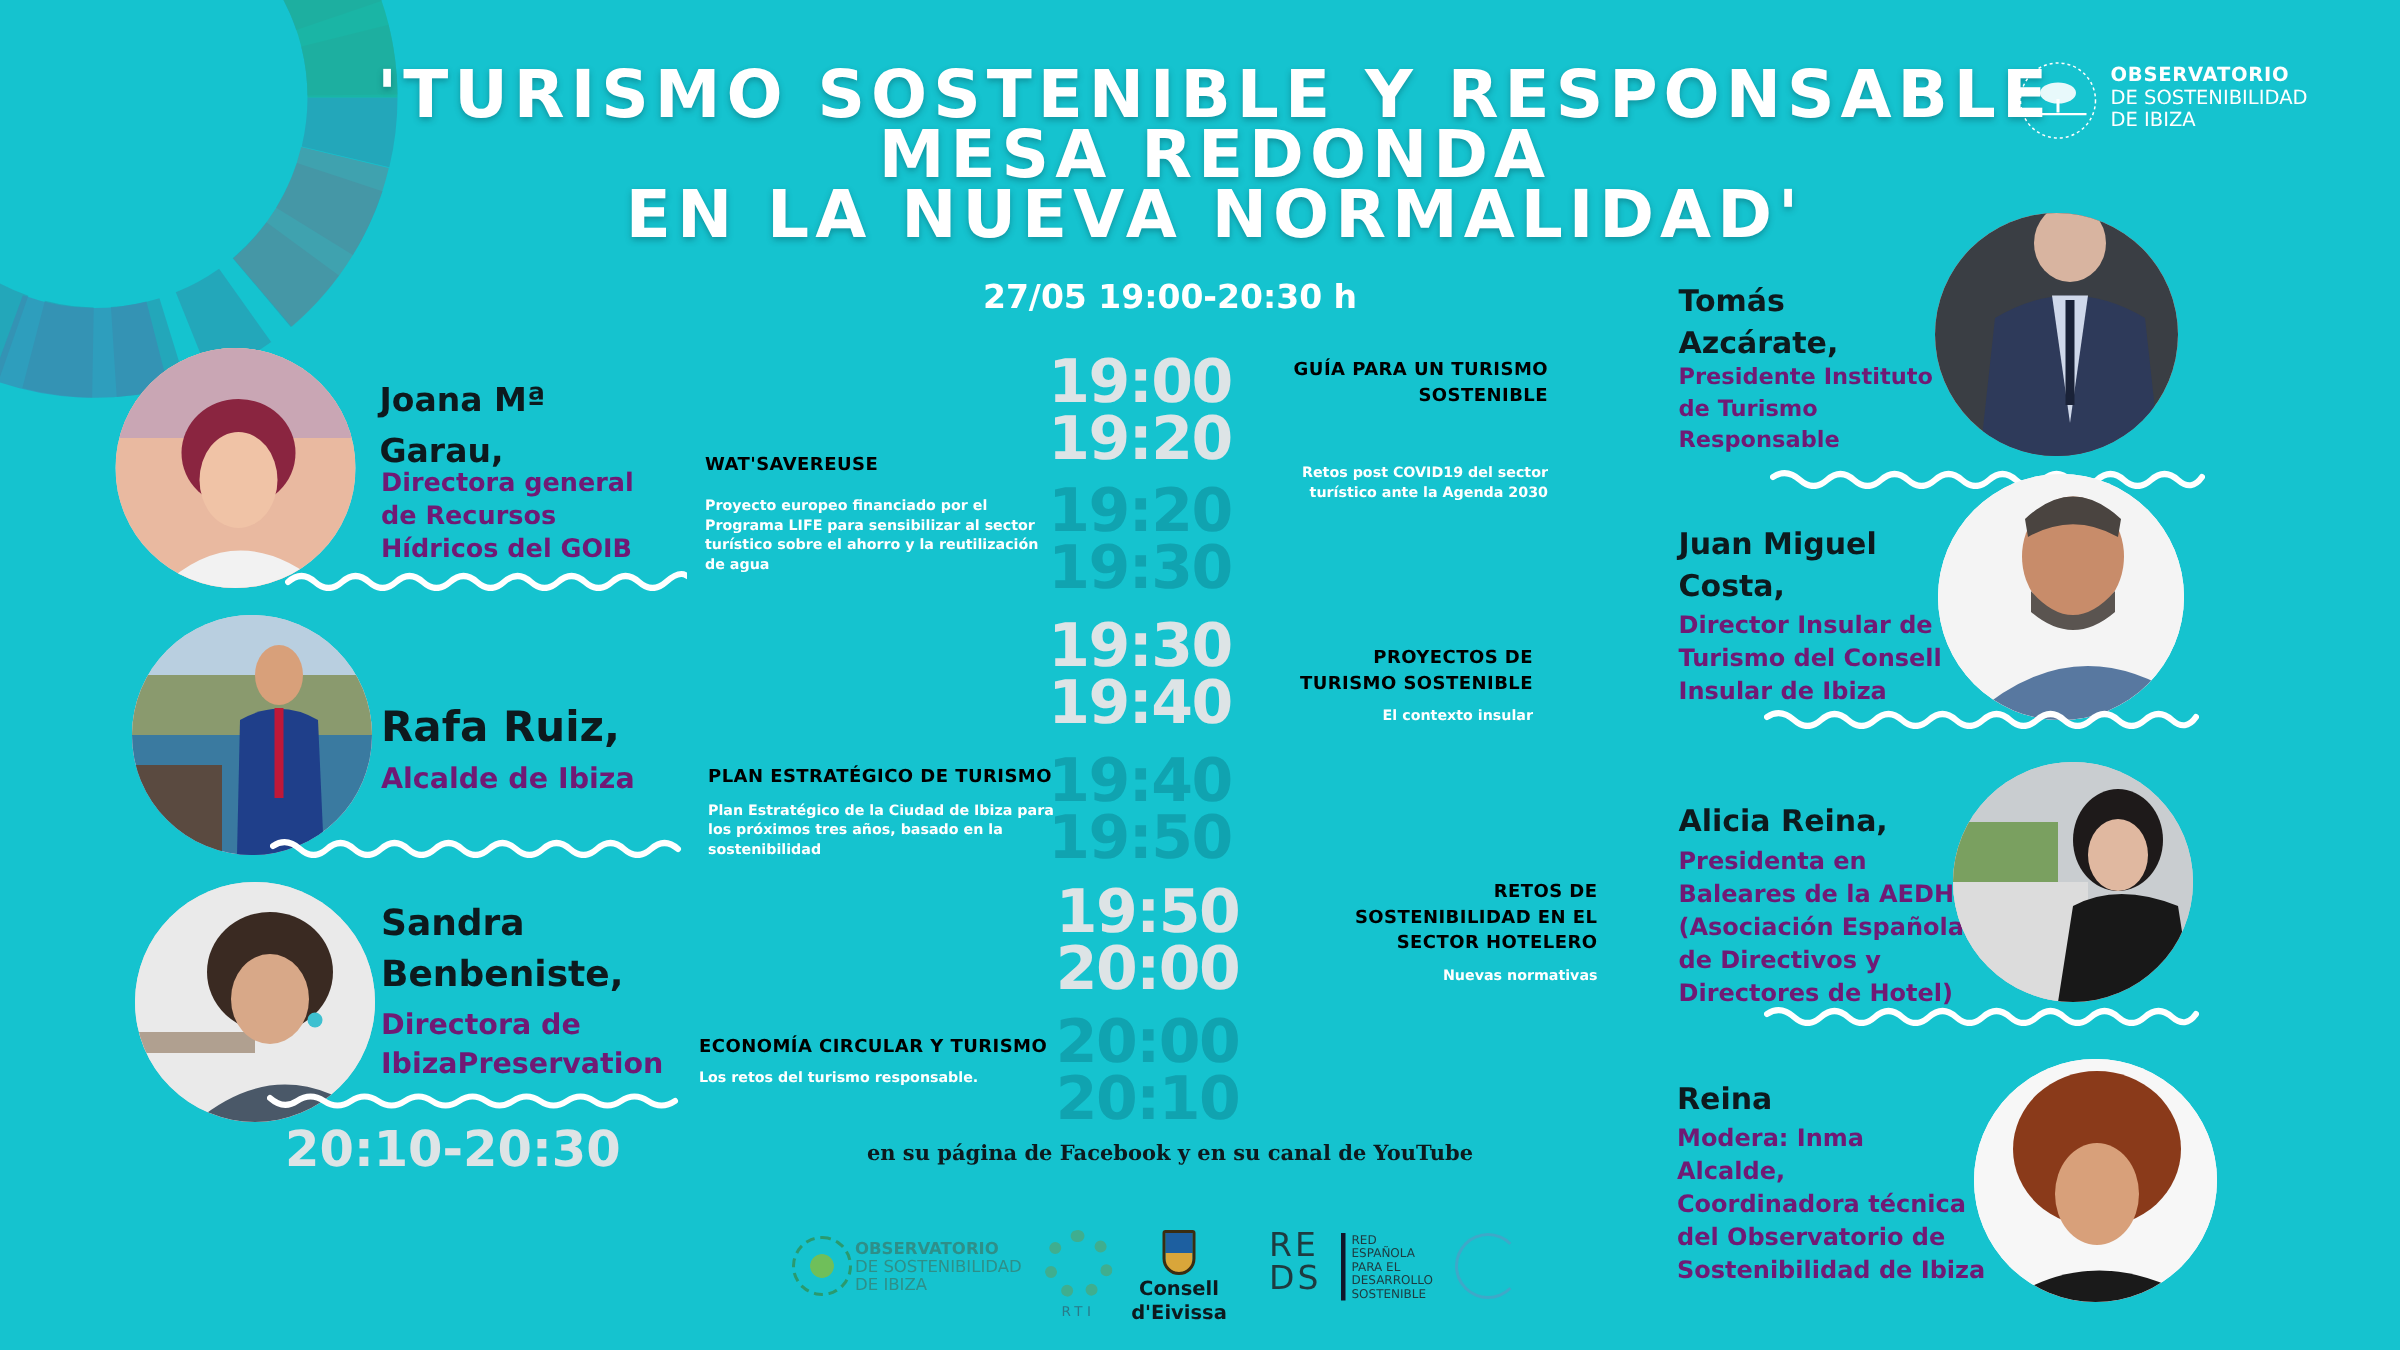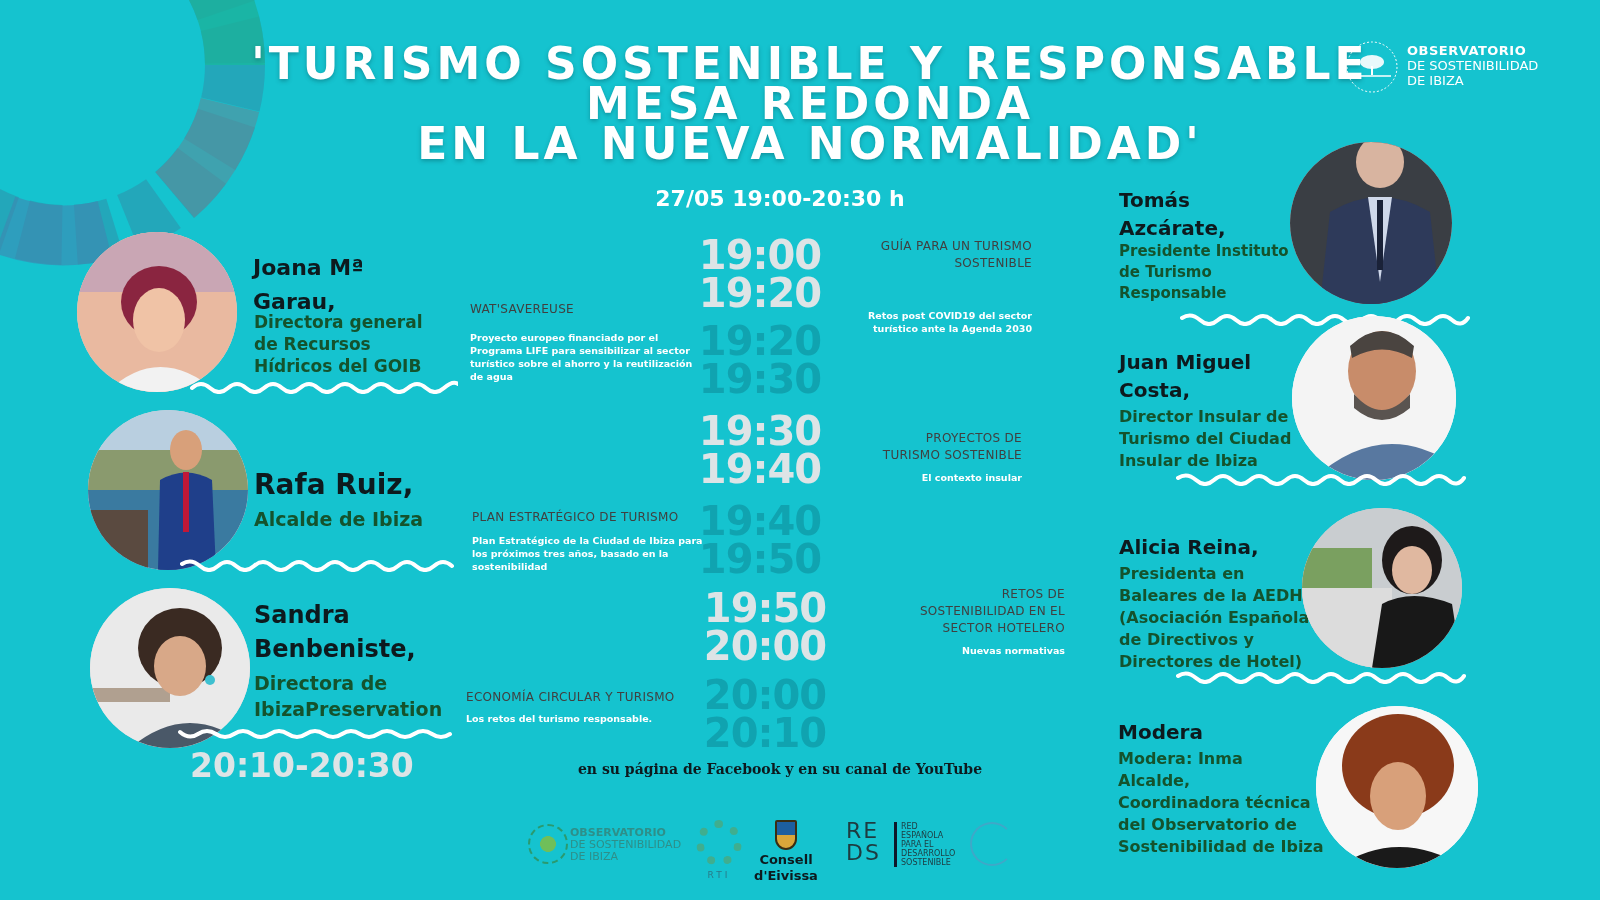--- a/index.html
+++ b/index.html
@@ -37,33 +37,33 @@
   .logo-top .l3 { top: 35px; }
 
   
   .photo {
     position: absolute; border-radius: 50%; overflow: hidden;
     background: #d9d9d9;
   }
   .photo svg { width: 100%; height: 100%; display: block; }
 
   .speaker-name { position: absolute; font-weight: bold; color: #0d1a1e; font-size: 22px; line-height: 34px; }
-  .speaker-role { position: absolute; font-weight: bold; color: #14532d; font-size: 17px; line-height: 22px; }
+  .speaker-role { position: absolute; font-weight: bold; color: #701a75; font-size: 17px; line-height: 22px; }
 
   .wave { position: absolute; height: 16px; }
 
   
   .time {
     position: absolute; font-weight: bold; font-size: 40px; line-height: 38px;
     letter-spacing: -1px; text-align: center; width: 140px;
   }
   .time.light { color: #dde4e6; }
   .time.dark { color: #10a3b0; }
 
-  .talk-title { position: absolute; font-weight: normal; color: #404040; font-size: 12px; line-height: 17px; letter-spacing: 0.3px; }
+  .talk-title { position: absolute; font-weight: bold; color: #000000; font-size: 12px; line-height: 17px; letter-spacing: 0.3px; }
   .talk-desc { position: absolute; font-weight: bold; color: #fff; font-size: 9.5px; line-height: 13px; }
   .right { text-align: right; }
 
   .big-slot {
     position: absolute; left: 190px; top: 746px; color: #dde4e6; font-weight: bold;
     font-size: 33px; letter-spacing: 0px;
   }
 
   .follow {
     position: absolute; left: 520px; top: 758px; width: 520px; text-align: center;
@@ -288,21 +288,21 @@
 <svg class="wave" style="left:1180px; top:310px; width:290px;" viewBox="0 0 290 16">
   <path d="M2 8 Q11 2 20 10 T38 10 T56 10 T74 10 T92 10 T110 10 T128 10 T146 10 T164 10 T182 10 T200 10 T218 10 T236 10 T254 10 T272 10 T288 8" stroke="#fff" stroke-width="4" fill="none" stroke-linecap="round"></path>
 </svg>
 
 <div class="speaker-name" style="left:1119px; top:348px; font-size:20px; line-height:28px;">
   <div>Juan Miguel</div>
   <div>Costa,</div>
 </div>
 <div class="speaker-role" style="left:1119px; top:406px; font-size:16px; line-height:22px;">
   <div>Director Insular de</div>
-  <div>Turismo del Ciudad</div>
+  <div>Turismo del Consell</div>
   <div>Insular de Ibiza</div>
 </div>
 <div class="photo" style="left:1292px; top:316px; width:164px; height:164px; background:#fff;">
   <svg viewBox="0 0 164 164">
     <rect width="164" height="164" fill="#f4f4f4"></rect>
     <ellipse cx="90" cy="55" rx="34" ry="40" fill="#c88c6a"></ellipse>
     <path d="M58 30 Q90 0 122 30 L120 42 Q90 25 60 42 Z" fill="#4a4440"></path>
     <path d="M62 78 Q90 110 118 78 L118 92 Q90 116 62 92 Z" fill="#5a5450"></path>
     <path d="M20 164 Q90 100 164 150 L164 164 Z" fill="#5878a0"></path>
   </svg>
@@ -329,21 +329,21 @@
     <ellipse cx="110" cy="52" rx="30" ry="34" fill="#1e1a1a"></ellipse>
     <ellipse cx="110" cy="62" rx="20" ry="24" fill="#e0b8a0"></ellipse>
     <path d="M70 160 L80 96 Q110 80 150 96 L160 160 Z" fill="#181818"></path>
   </svg>
 </div>
 <svg class="wave" style="left:1176px; top:668px; width:290px;" viewBox="0 0 290 16">
   <path d="M2 8 Q11 2 20 10 T38 10 T56 10 T74 10 T92 10 T110 10 T128 10 T146 10 T164 10 T182 10 T200 10 T218 10 T236 10 T254 10 T272 10 T288 8" stroke="#fff" stroke-width="4" fill="none" stroke-linecap="round"></path>
 </svg>
 
 <div class="speaker-name" style="left:1118px; top:718px; font-size:20px; line-height:28px;">
-  <div>Modera</div>
+  <div>Reina</div>
 </div>
 <div class="speaker-role" style="left:1118px; top:748px; font-size:16px; line-height:22px;">
   <div>Modera: Inma</div>
   <div>Alcalde,</div>
   <div>Coordinadora técnica</div>
   <div>del Observatorio de</div>
   <div>Sostenibilidad de Ibiza</div>
 </div>
 <div class="photo" style="left:1316px; top:706px; width:162px; height:162px; background:#fff;">
   <svg viewBox="0 0 162 162">

